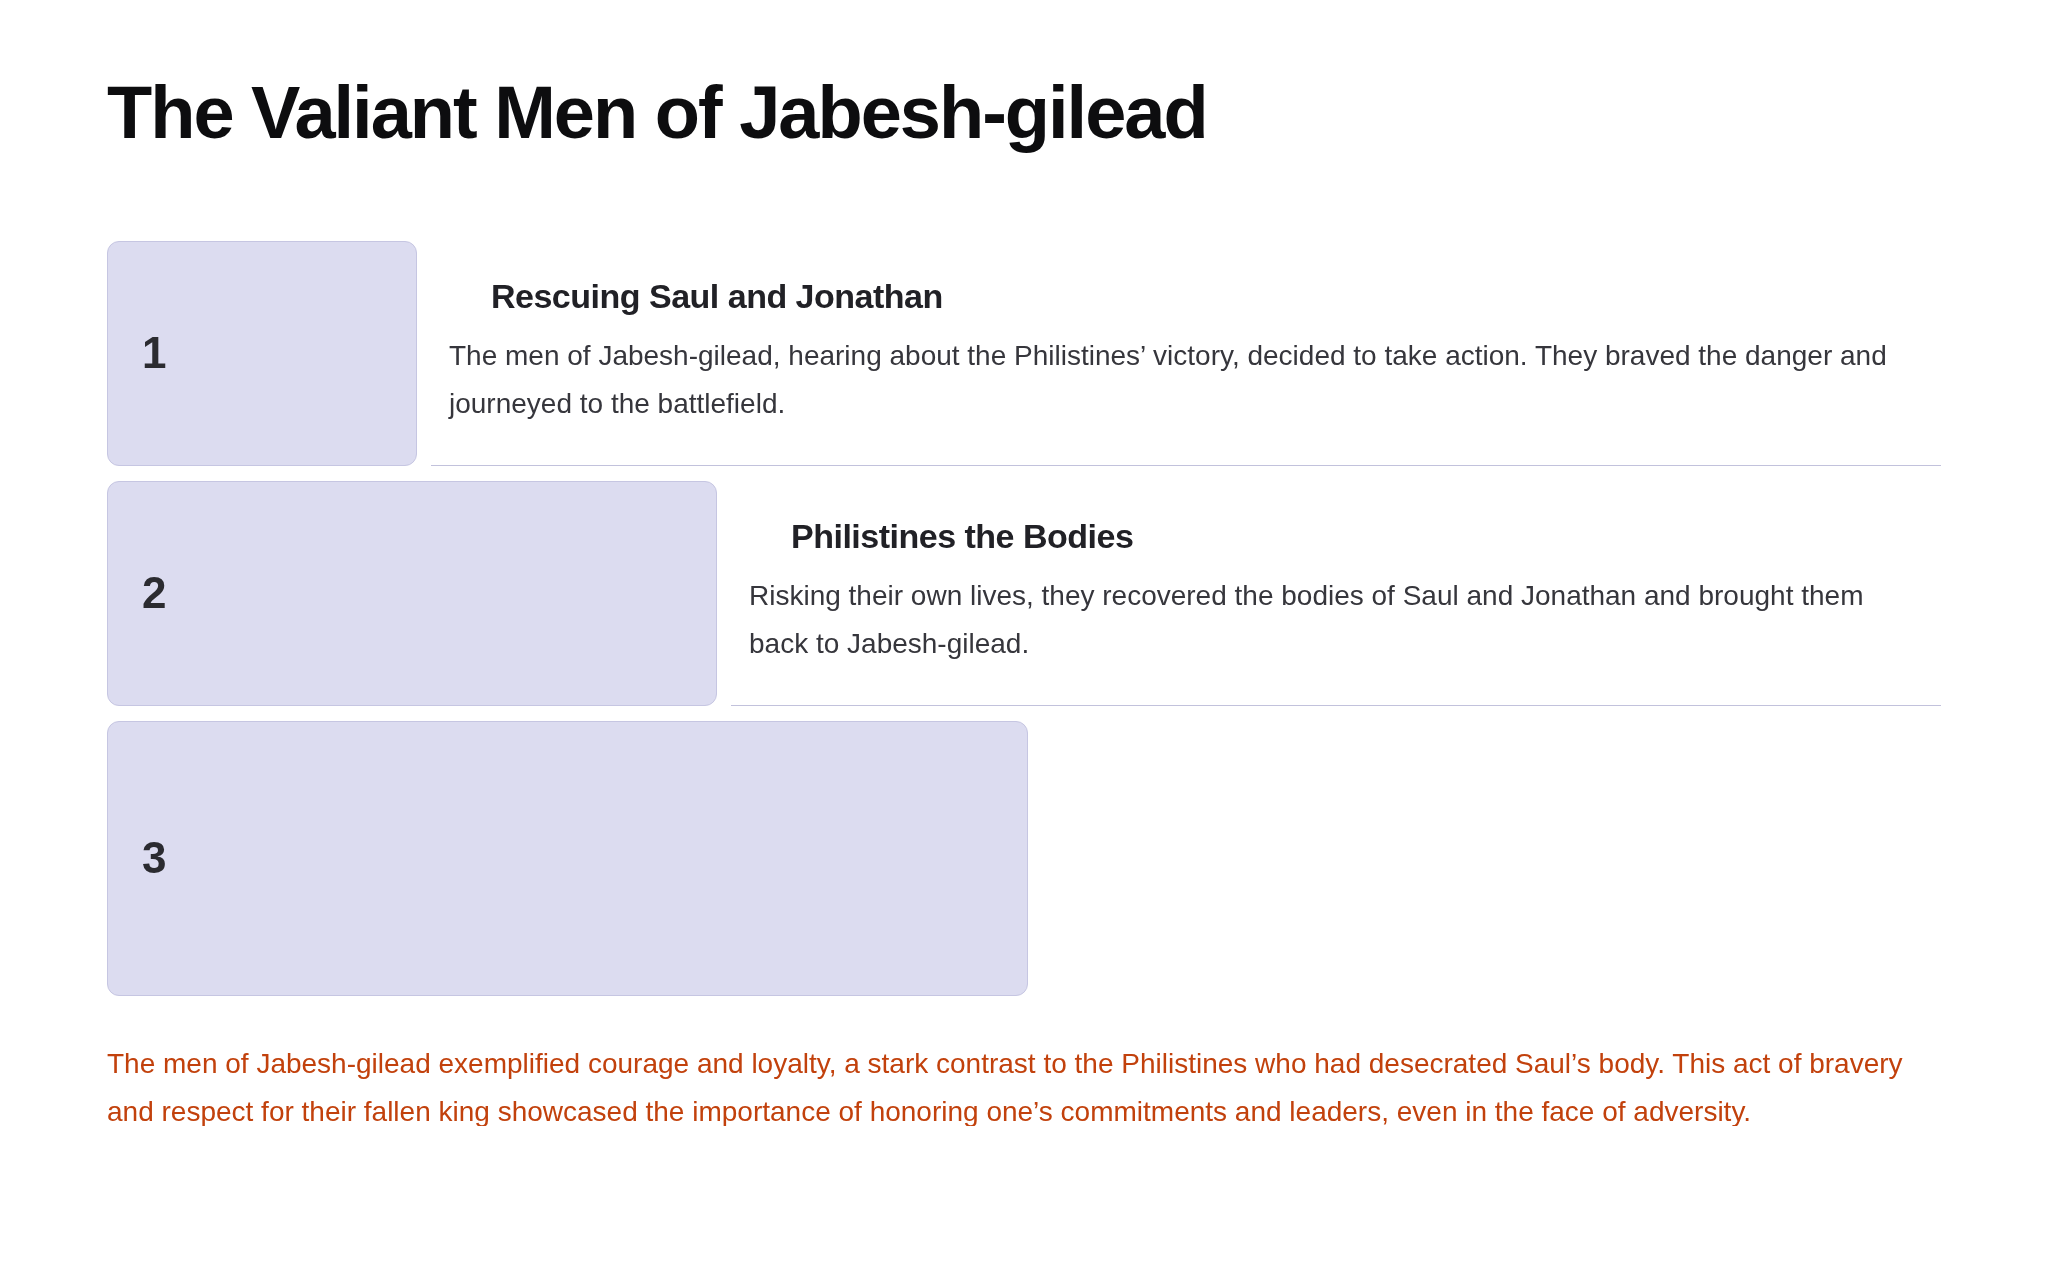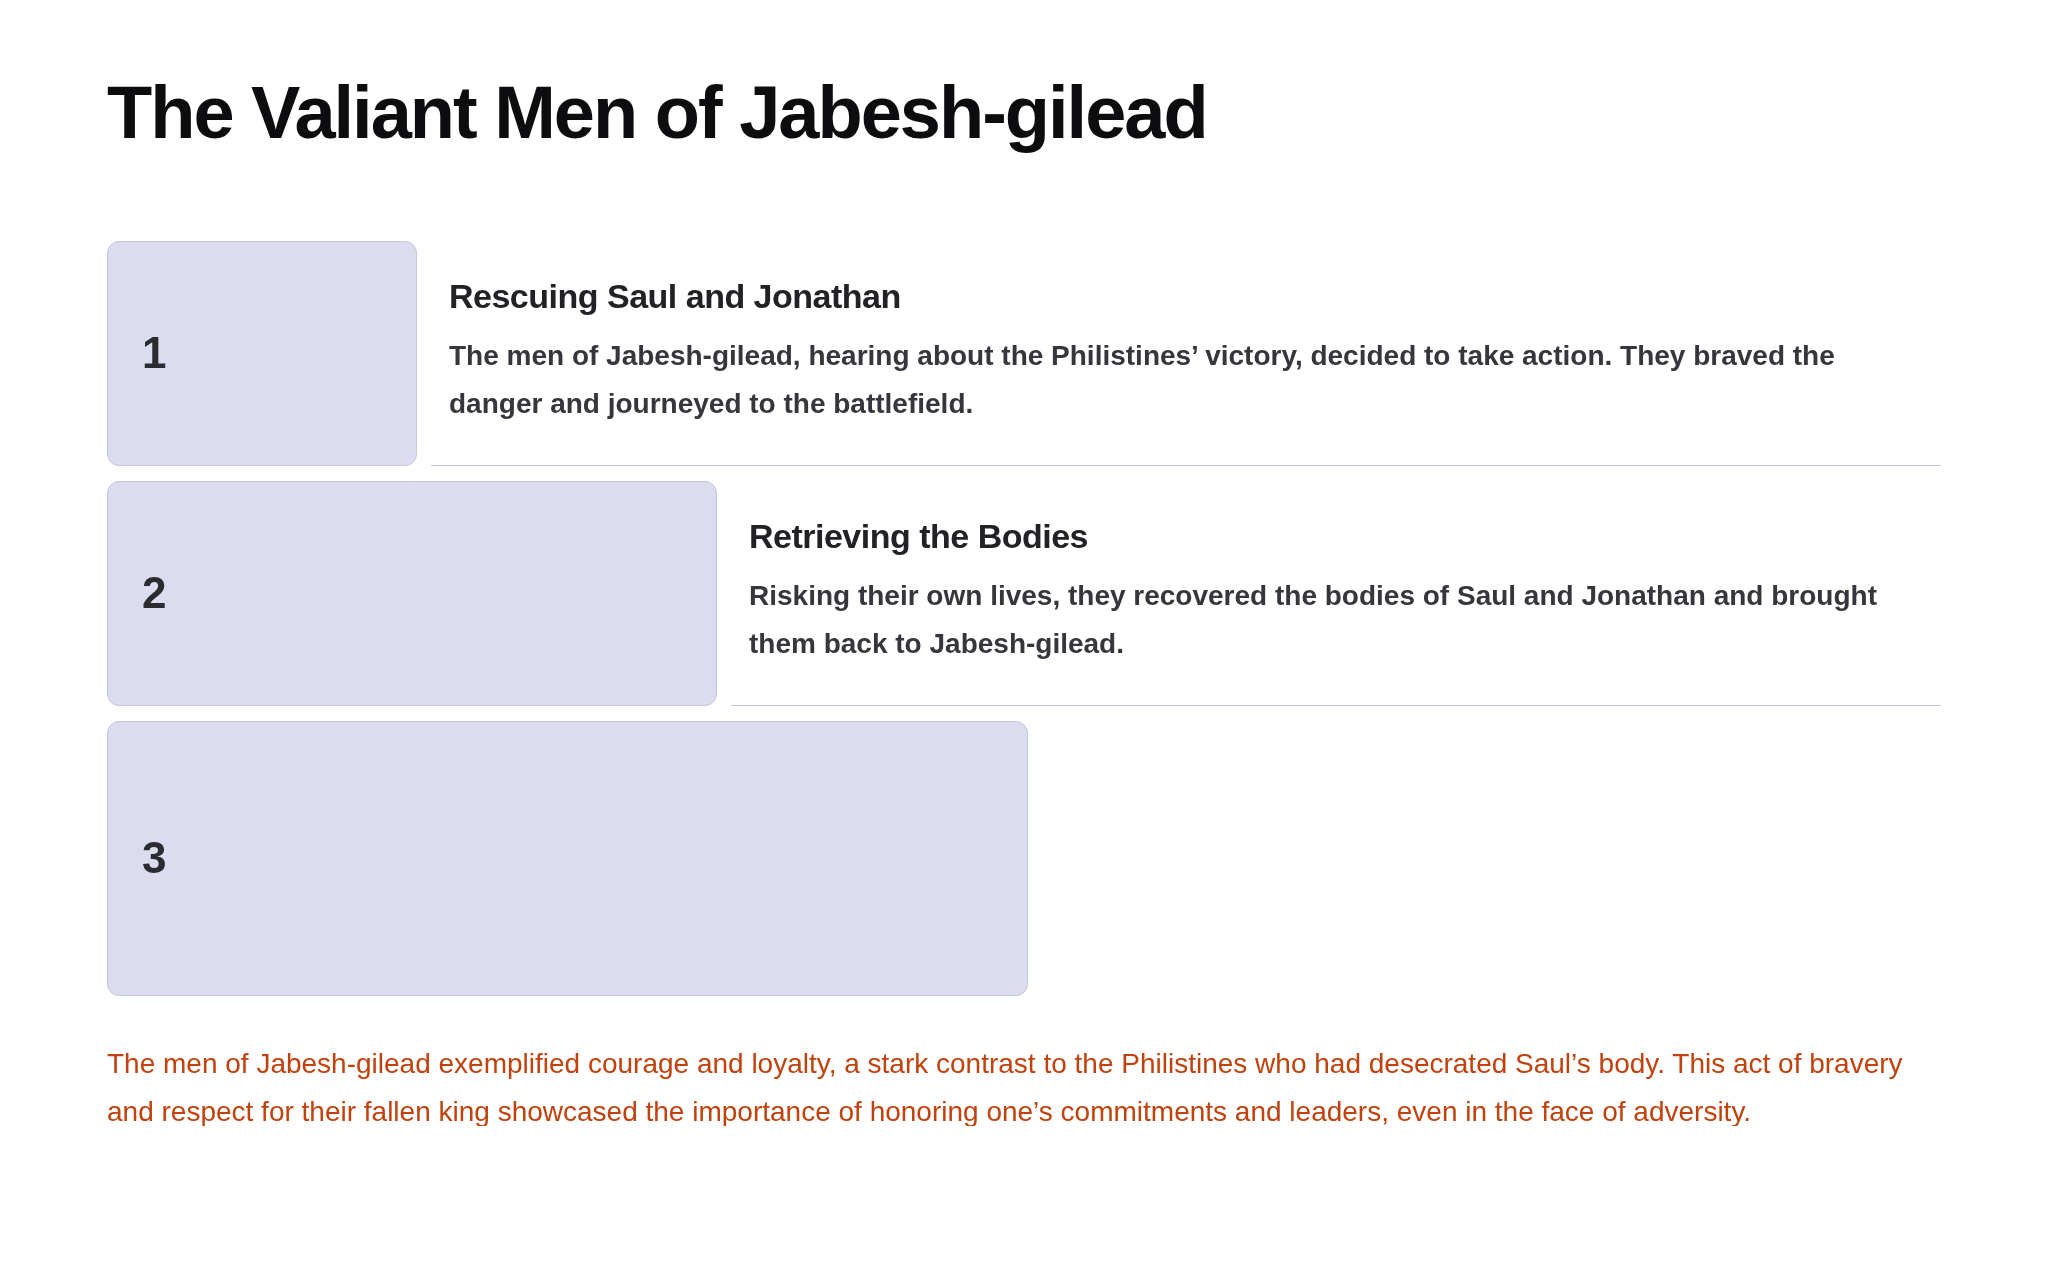--- a/index.html
+++ b/index.html
@@ -57,26 +57,26 @@
   }
   .row-1 .step-content, .row-2 .step-content {
     border-bottom: 1px solid #c2c2dc;
   }
   .step-heading {
     font-size: 34px;
     font-weight: 700;
     color: #212126;
     letter-spacing: -0.5px;
     margin-bottom: 16px;
+    margin-left: 42px;
   }
   .step-body {
     font-size: 28px;
     line-height: 48px;
     color: #36363c;
-    font-weight: bold;
   }
   .conclusion {
     margin-top: 44px;
     font-size: 28px;
     line-height: 48px;
     color: #c2410c;
   }
 </style>
 </head>
 <body>
@@ -95,21 +95,21 @@
         <div class="step-heading">Rescuing Saul and Jonathan</div>
         <div class="step-body">The men of Jabesh-gilead, hearing about the Philistines’ victory, decided to take action. They braved the danger and journeyed to the battlefield.</div>
       </div>
     </div>
 
     <div class="step-row row-2">
       <div class="step-box">
         <span class="step-number">2</span>
       </div>
       <div class="step-content">
-        <div class="step-heading">Retrieving the Bodies</div>
+        <div class="step-heading">Philistines the Bodies</div>
         <div class="step-body">Risking their own lives, they recovered the bodies of Saul and Jonathan and brought them back to Jabesh-gilead.</div>
       </div>
     </div>
 
     <div class="step-row row-3">
       <div class="step-box">
         <span class="step-number">3</span>
       </div>
     </div>
 

